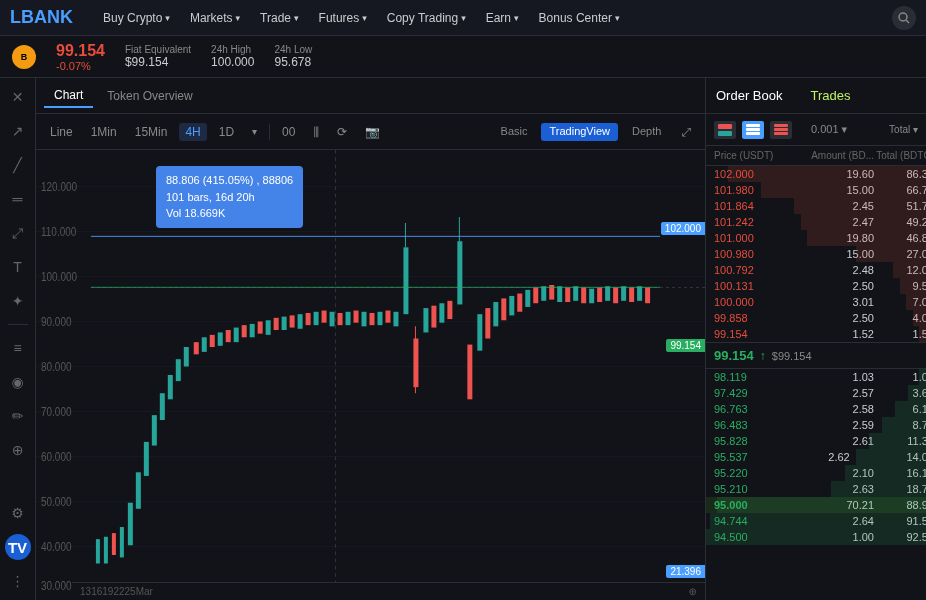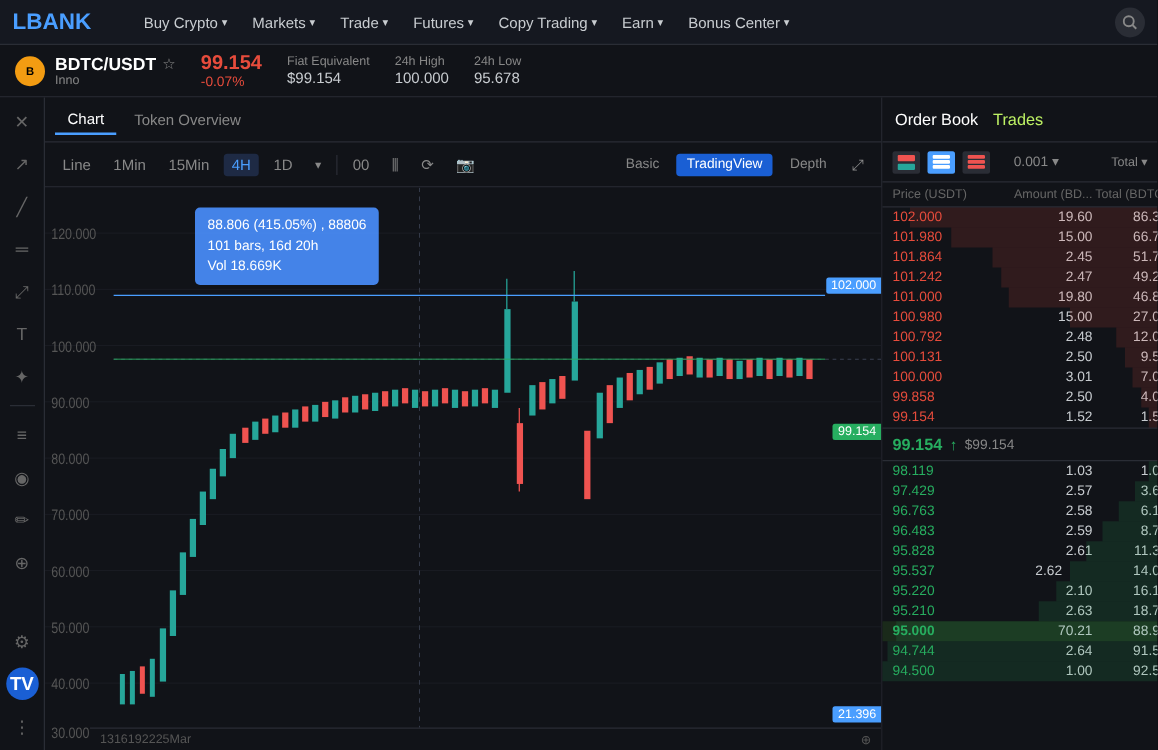--- a/index.html
+++ b/index.html
@@ -1,20 +1,20 @@
 <!DOCTYPE html>
 <html><head>
   <meta charset="utf-8">
   <style>
     * { margin: 0; padding: 0; box-sizing: border-box; }
     body { width: 926px; height: 600px; background: #0e1012; color: #c8ccd0; font-family: 'Arial', sans-serif; font-size: 12px; overflow: hidden; }
     
     
     .top-nav { display: flex; align-items: center; background: #151820; height: 36px; padding: 0 10px; border-bottom: 1px solid #2a2d35; }
-    .logo { color: #4a9eff; font-weight: bold; font-size: 18px; margin-right: 32px; }
+    .logo { color: #4a9eff; font-weight: bold; font-size: 18px; margin-right: 20px; }
     .nav-item { color: #c8ccd0; font-size: 12px; padding: 0 10px; cursor: pointer; display: flex; align-items: center; gap: 3px; white-space: nowrap; }
     .nav-arrow { font-size: 9px; }
     .nav-search { margin-left: auto; width: 24px; height: 24px; border-radius: 50%; background: #2a2d35; display: flex; align-items: center; justify-content: center; cursor: pointer; }
 
     
     .ticker-bar { display: flex; align-items: center; background: #111318; height: 42px; padding: 0 12px; border-bottom: 1px solid #2a2d35; gap: 20px; }
     .symbol-area { display: flex; align-items: center; gap: 8px; }
     .symbol-icon { width: 24px; height: 24px; border-radius: 50%; background: #f39c12; display: flex; align-items: center; justify-content: center; font-size: 9px; color: #000; font-weight: bold; }
     .symbol-name { font-size: 14px; font-weight: bold; color: #fff; }
     .symbol-sub { font-size: 10px; color: #888; }
@@ -52,21 +52,21 @@
     
     
     .chart-canvas { flex: 1; position: relative; overflow: hidden; background: #111318; }
     .chart-svg { width: 100%; height: 100%; }
     
     
     .chart-tooltip { position: absolute; top: 16px; left: 120px; background: rgba(74, 144, 255, 0.9); color: #fff; padding: 6px 10px; border-radius: 4px; font-size: 11px; line-height: 1.5; pointer-events: none; }
 
     
     .order-book { width: 220px; background: #111318; display: flex; flex-direction: column; }
-    .ob-header { display: flex; align-items: center; border-bottom: 1px solid #2a2d35; height: 36px; padding: 0 10px; gap: 12px; }
+    .ob-header { display: flex; align-items: center; border-bottom: 1px solid #2a2d35; height: 36px; padding: 0 10px; gap: 28px; }
     .ob-tab { font-size: 13px; cursor: pointer; }
     .ob-tab.active { color: #fff; }
     .ob-tab.inactive { color: #bef264; }
     .ob-toolbar { display: flex; align-items: center; border-bottom: 1px solid #2a2d35; height: 32px; padding: 0 8px; gap: 6px; }
     .ob-view-btn { width: 22px; height: 18px; background: #2a2d35; display: flex; align-items: center; justify-content: center; cursor: pointer; border-radius: 2px; }
     .ob-view-btn.active { background: #4a9eff; }
     .ob-spacer { flex: 1; }
     .ob-precision { font-size: 11px; color: #888; cursor: pointer; }
     .ob-total { font-size: 10px; color: #888; cursor: pointer; margin-left: 36px; }
     
@@ -131,27 +131,20 @@
         <circle cx="5" cy="5" r="4" stroke="#888" stroke-width="1.5"></circle>
         <line x1="8" y1="8" x2="11" y2="11" stroke="#888" stroke-width="1.5"></line>
       </svg>
     </div>
   </div>
 </div>
 
 <div class="ticker-bar">
   <div class="symbol-area">
     <div class="symbol-icon">B</div>
-    <div>
-      <div style="display:flex;align-items:center;gap:5px;">
-        <span class="symbol-name">BDTC/USDT</span>
-        <span class="star-icon">☆</span>
-      </div>
-      <div class="symbol-sub">Inno</div>
-    </div>
   </div>
   <div>
     <div class="price-main">99.154</div>
     <div class="price-change">-0.07%</div>
   </div>
   <div class="ticker-stat">
     <span class="ticker-label">Fiat Equivalent</span>
     <span class="ticker-value">$99.154</span>
   </div>
   <div class="ticker-stat">

